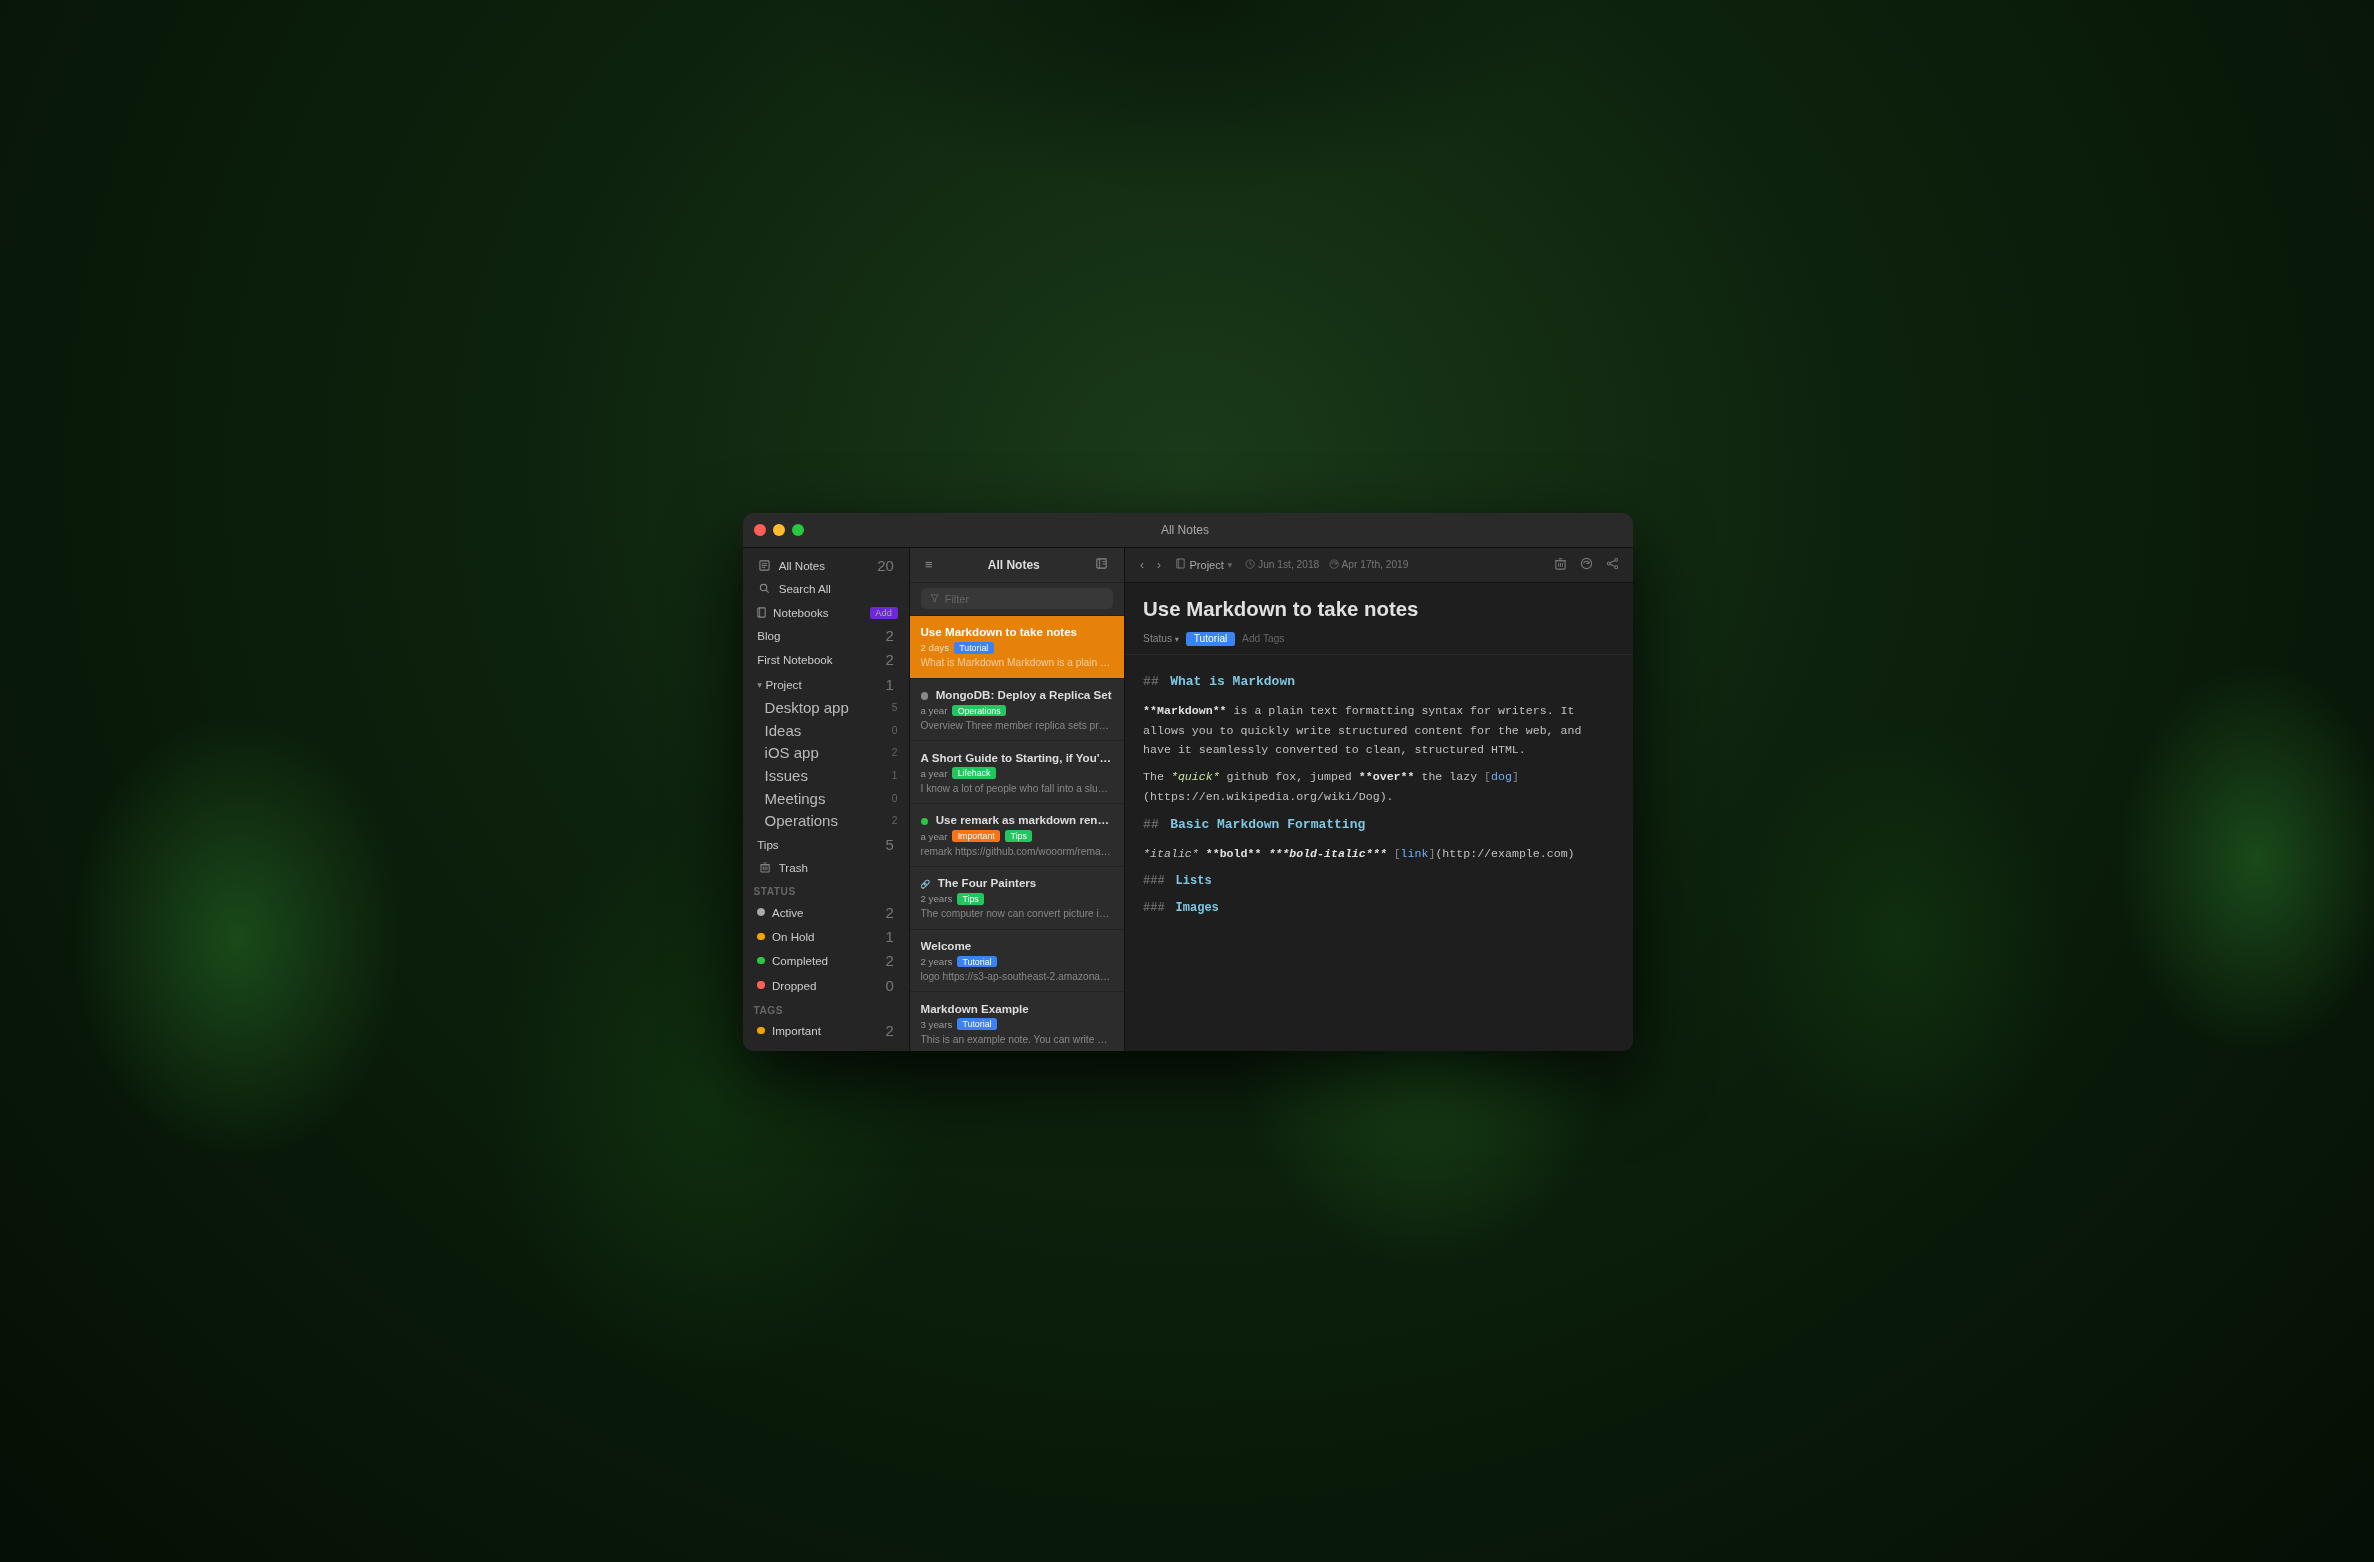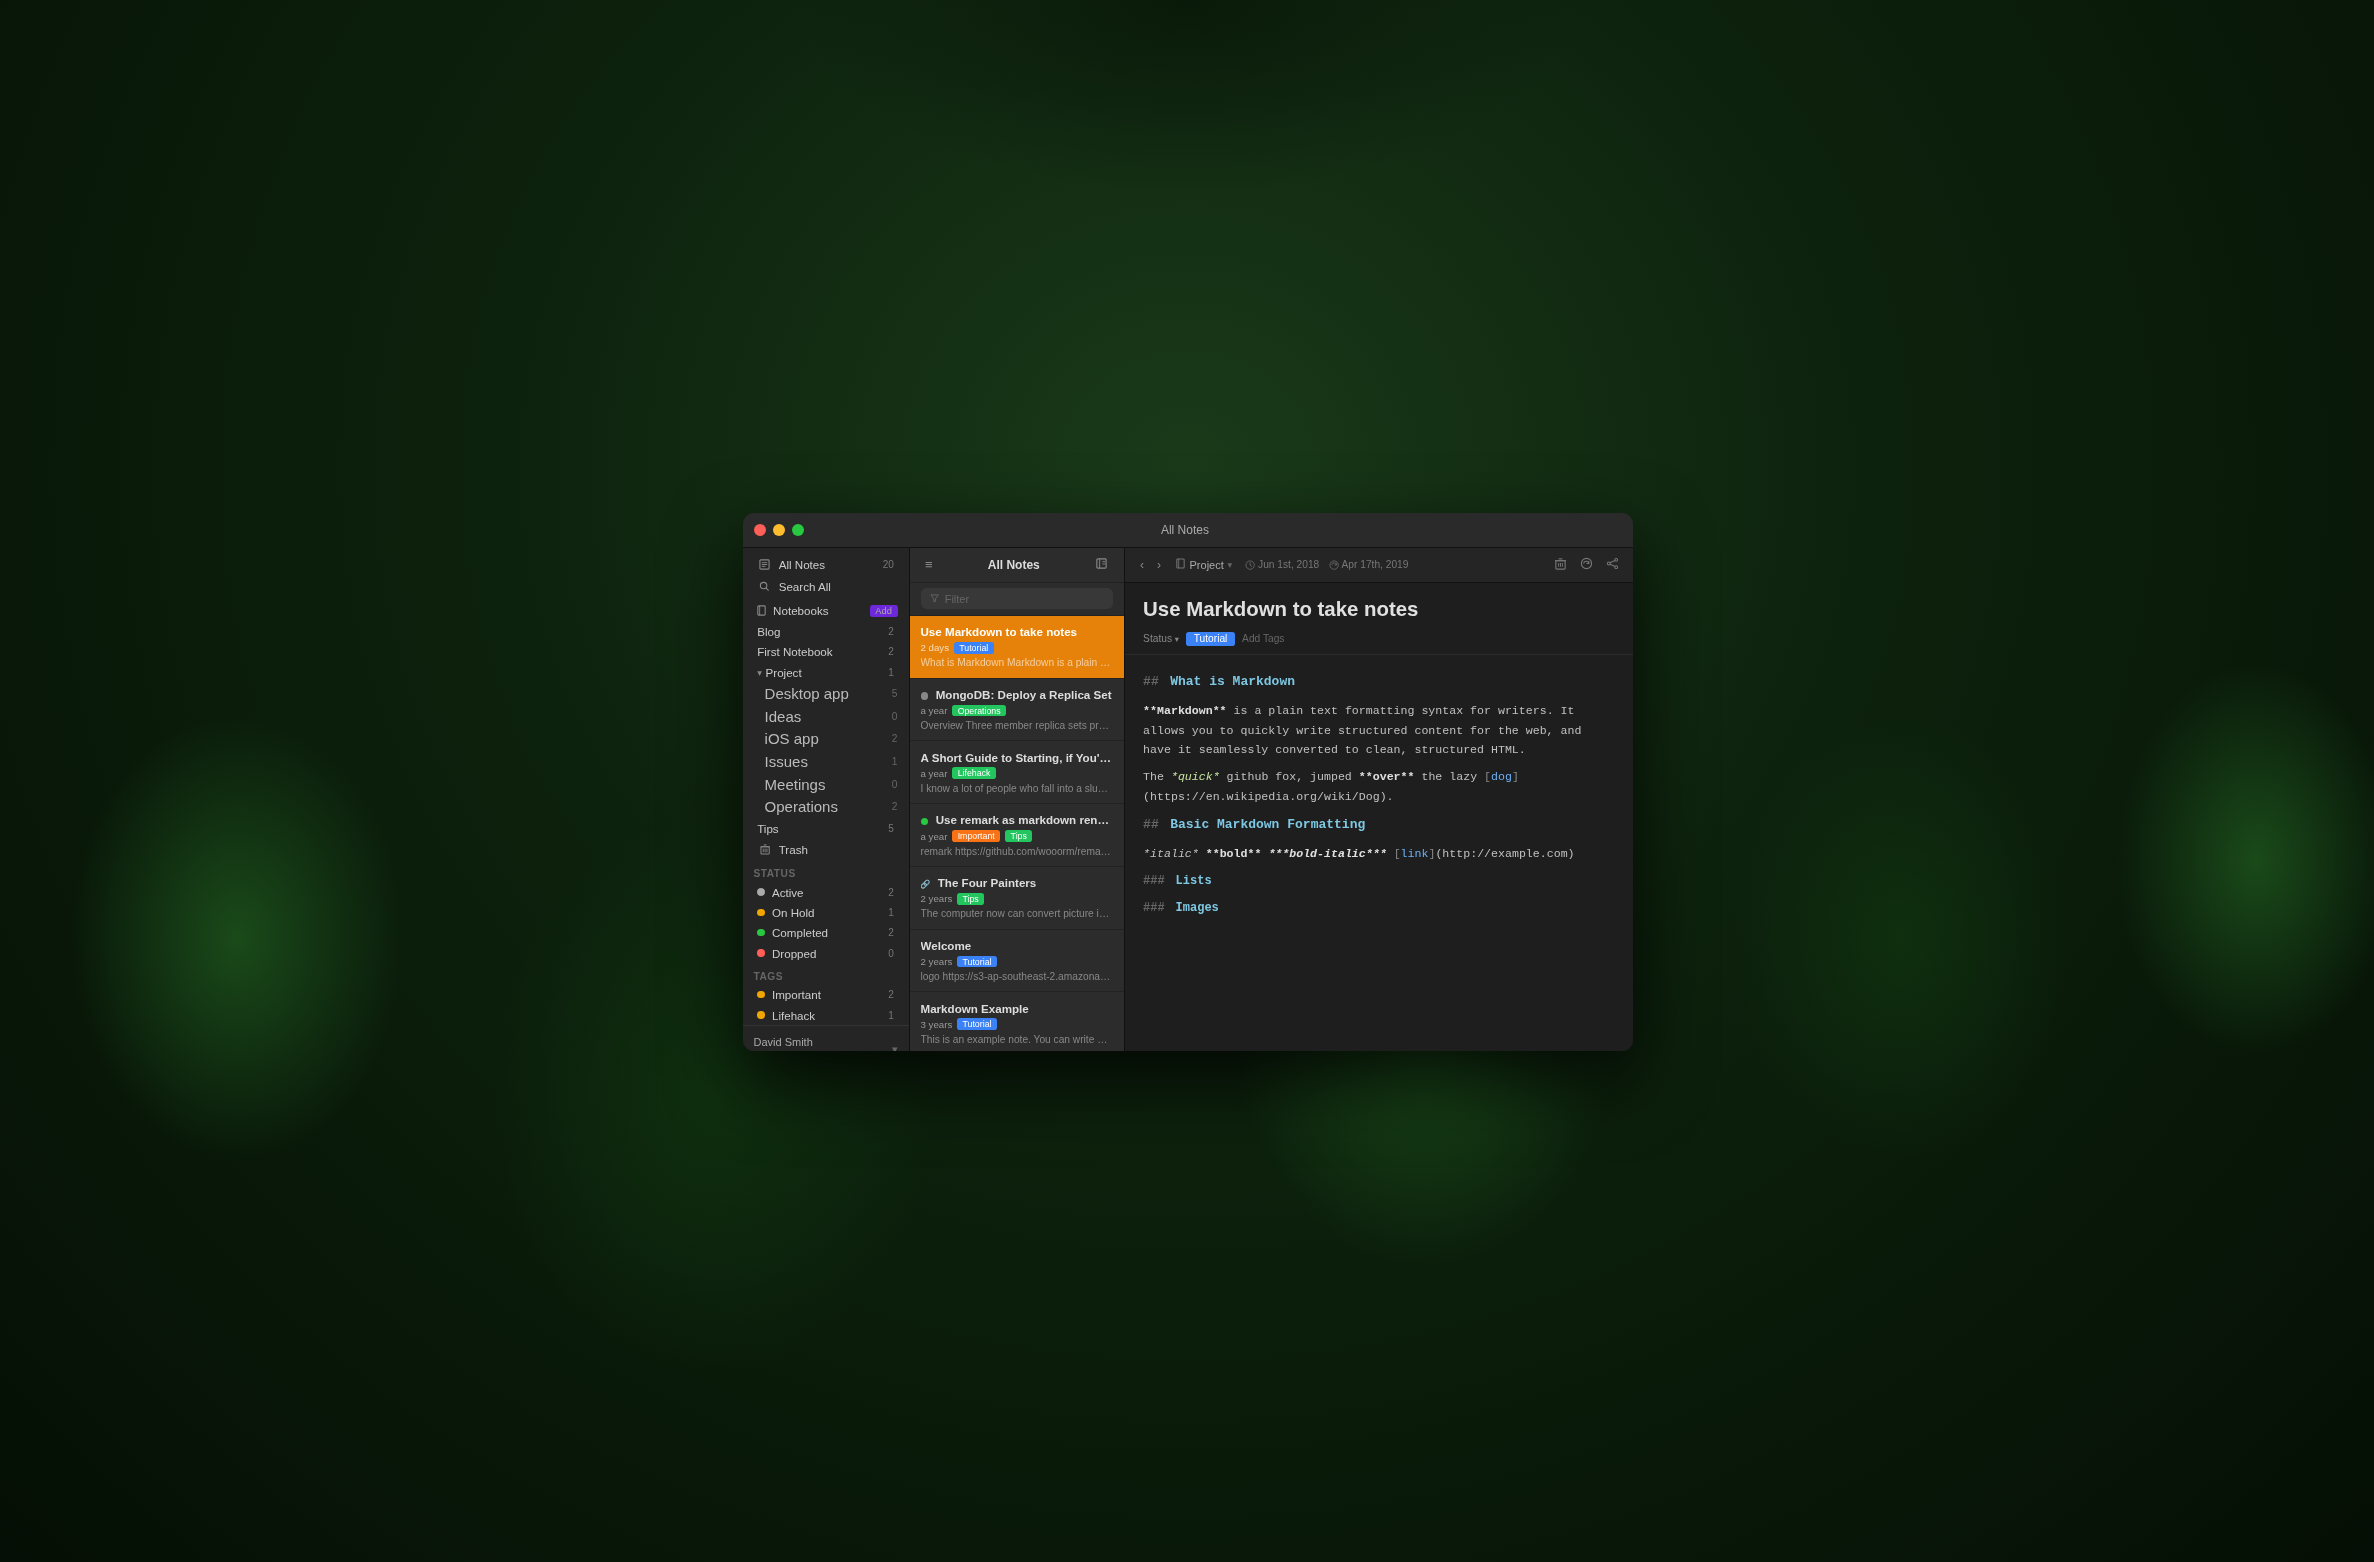--- a/index.html
+++ b/index.html
@@ -121,21 +121,21 @@
       display: flex;
       align-items: center;
       justify-content: center;
     }
     .sidebar-item-label {
       flex: 1;
       font-size: 11.6px;
       color: #ccc;
     }
     .sidebar-item-count {
-      font-size: 10px;
+      font-size: 15px;
       color: #777;
       margin-left: 3.7px;
     }
     .sidebar-section-title {
       font-size: 10.2px;
       color: #666;
       font-weight: 600;
       padding: 7.4px 11px 2.8px;
       text-transform: uppercase;
       letter-spacing: 0.5px;
@@ -347,21 +347,21 @@
     .toolbar-meta {
       display: flex;
       align-items: center;
       gap: 9.3px;
       font-size: 10.2px;
       color: #777;
       margin-left: 7.4px;
     }
     .toolbar-meta-item {
       display: flex;
-      align-items: flex-end;
+      align-items: center;
       gap: 2.8px;
     }
     .toolbar-actions {
       margin-left: auto;
       display: flex;
       gap: 7.4px;
       align-items: center;
     }
     .toolbar-action-btn {
       background: none;

